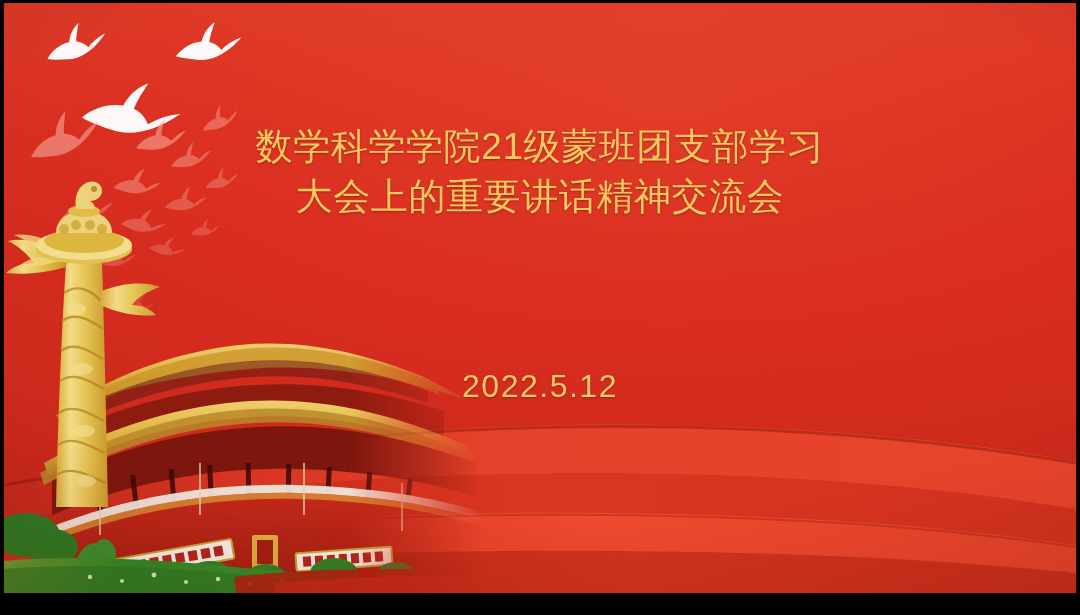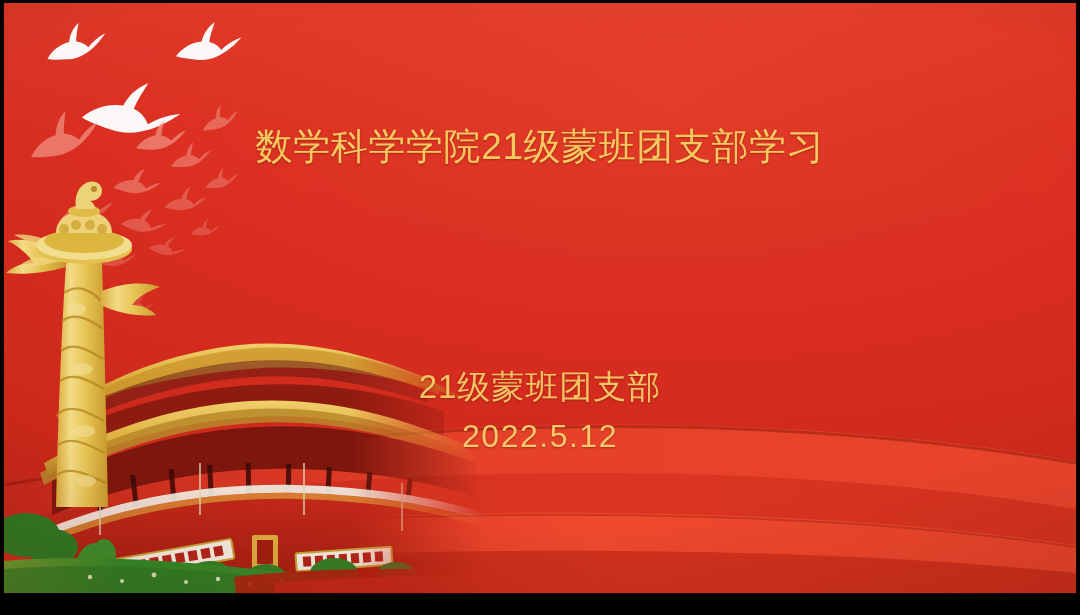--- a/index.html
+++ b/index.html
@@ -343,21 +343,21 @@
       <path d="M270,420 C340,414 410,412 480,414 L480,430 L272,430 Z" fill="#c7291a" opacity=".8"></path>
 
       </g>
     </svg>
   </div>
 
   <div class="bg-vignette"></div>
 
   <div class="titleblock">
     <div class="tline">数学科学学院21级蒙班团支部学习</div>
+    <div class="tline">大会上的重要讲话精神交流会</div>
   </div>
 
   <div class="subblock">
-    <div class="sline">21级蒙班团支部</div>
     <div class="dline">2022.5.12</div>
   </div>
 
   <div class="frame"></div>
 </div>
 
 </body></html>

